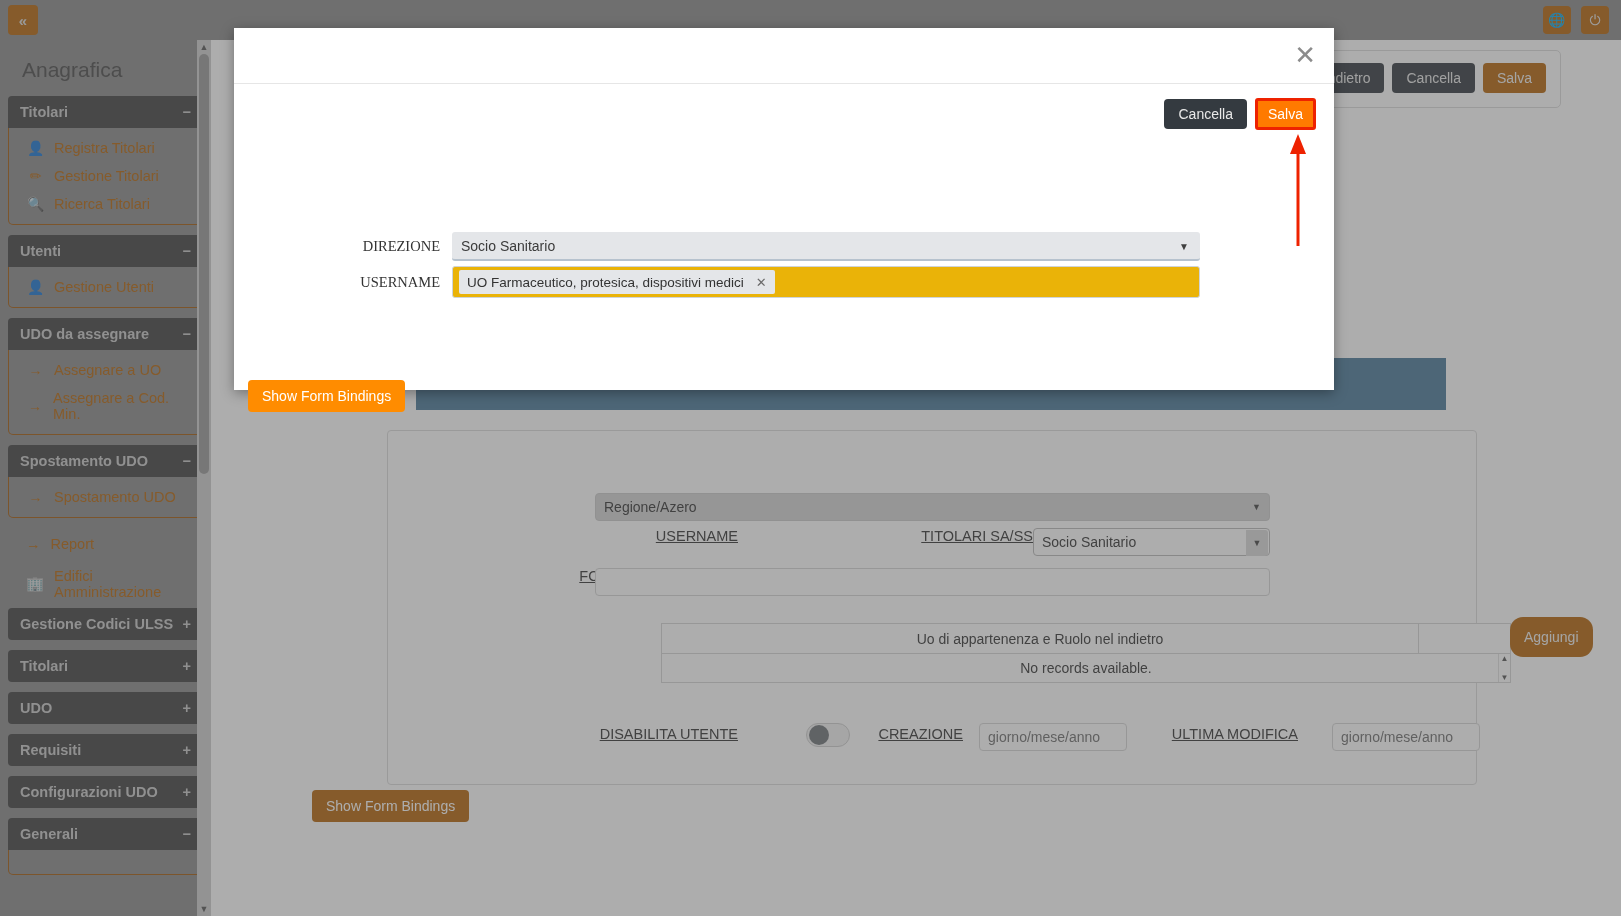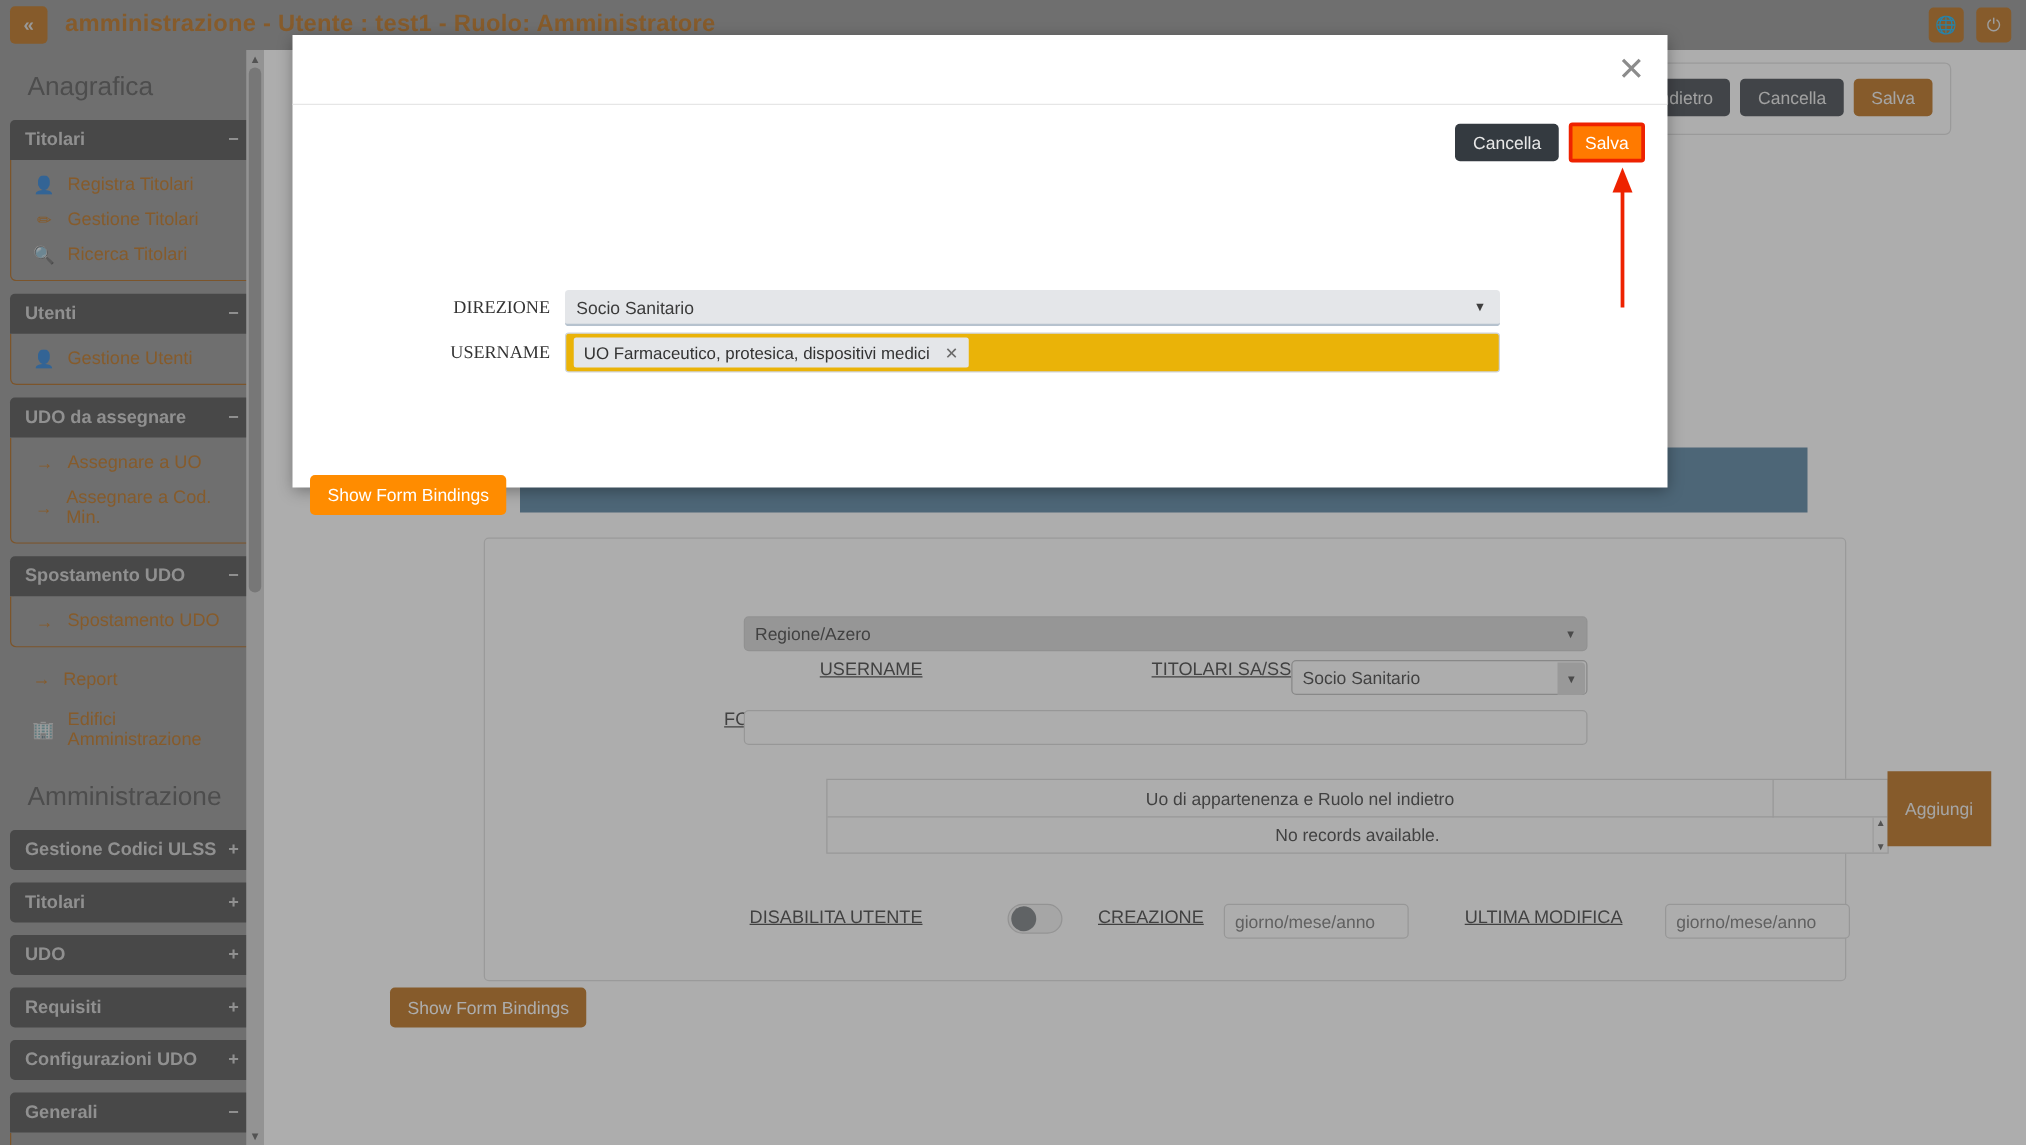--- a/index.html
+++ b/index.html
@@ -189,22 +189,22 @@
     font-size: 14px; color: #333; position: relative;
   }
   .tbl-scroll {
     position: absolute; right: 0; top: 0; width: 12px; height: 100%;
     display: flex; flex-direction: column; justify-content: space-between;
     align-items: center; font-size: 8px; color: #555;
     border-left: 1px solid #e0e0e0;
   }
   .btn-add {
     position: absolute; left: 1122px; top: 186px;
-    background: #b5650a; color: #f0f0f0; border: none; border-radius: 0;
-    font-size: 14px; padding: 22px 14px; cursor: pointer;
+    background: #b5650a; color: #f0f0f0; border: none; border-radius: 13px;
+    font-size: 14px; padding: 12px 14px; cursor: pointer;
     font-family: "Liberation Sans", sans-serif;
   }
 
   .toggle {
     width: 44px; height: 24px; border-radius: 12px;
     background: #f1f1f1; border: 1px solid #cfcfcf;
     position: relative;
   }
   .toggle .knob {
     position: absolute; left: 2px; top: 1px;
@@ -290,21 +290,20 @@
   
   .annot-arrow { position: absolute; z-index: 70; left: 1288px; top: 128px; }
 </style>
 </head>
 <body>
 
 <div id="page-root">
 
   <div class="topbar">
     <div class="collapse-btn">«</div>
-    <div class="topbar-title">amministrazione - Utente : test1 - Ruolo: Amministratore</div>
     <div class="topbar-icons">
       <div class="topicon">🌐</div>
       <div class="topicon">⏻</div>
     </div>
   </div>
 
   <div class="sidebar">
 
     <div class="sb-section-title">Anagrafica</div>
 
@@ -374,21 +373,20 @@
 
     <div class="sb-loose">
       <span class="ic">→</span>
       <span>Report</span>
     </div>
     <div class="sb-loose">
       <span class="ic">🏢</span>
       <span>Edifici Amministrazione</span>
     </div>
 
-    <div class="sb-section-title">Amministrazione</div>
 
     <div class="sb-group">
       <div class="sb-group-head">
         <span>Gestione Codici ULSS</span>
         <span>+</span>
       </div>
     </div>
     <div class="sb-group">
       <div class="sb-group-head">
         <span>Titolari</span>

